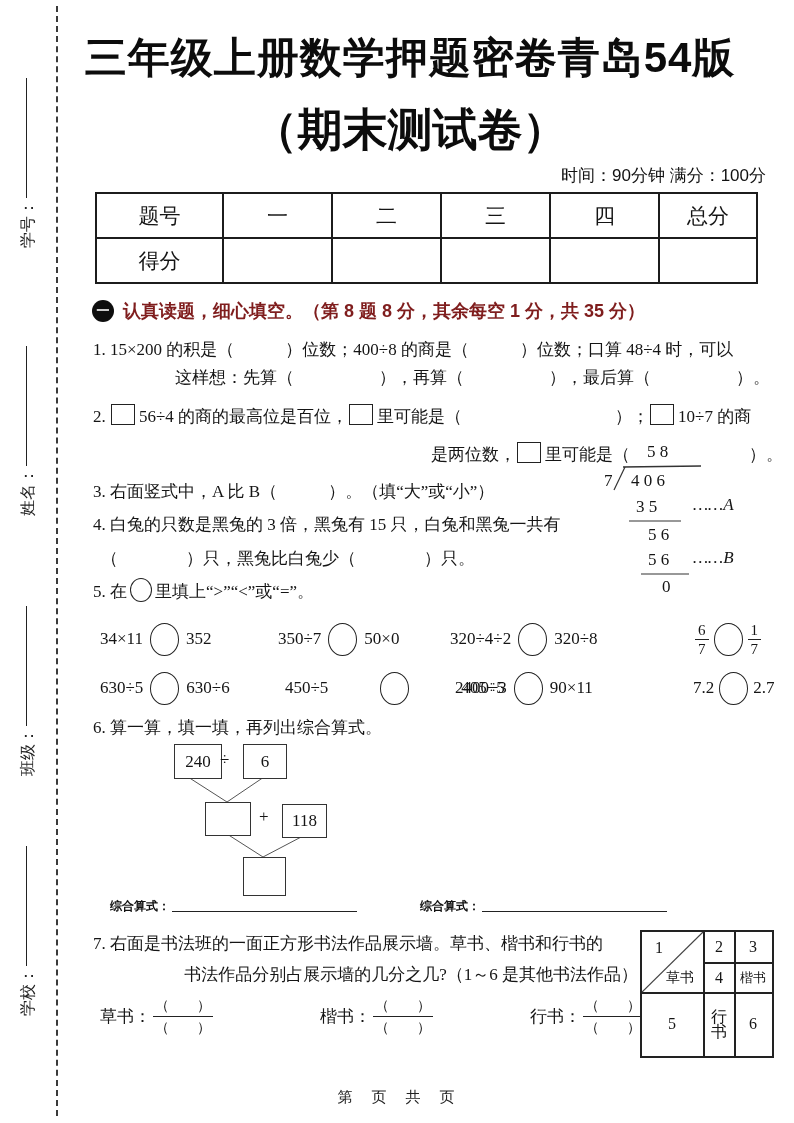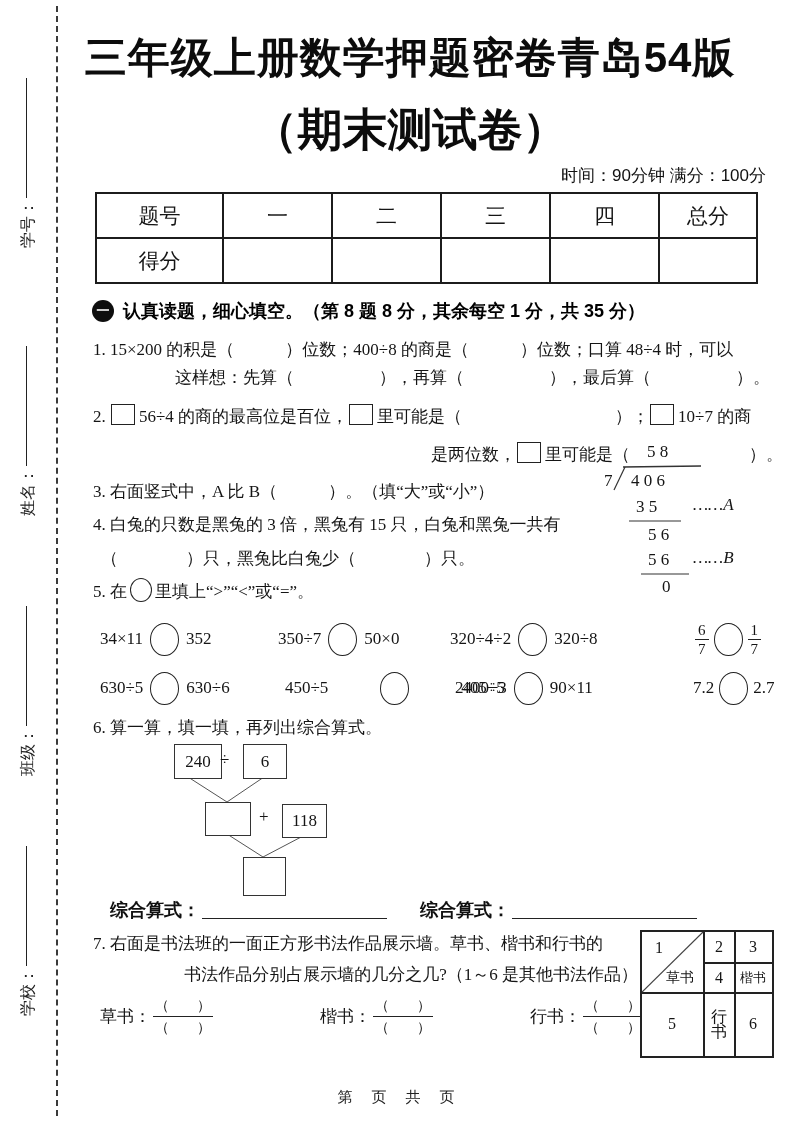--- a/index.html
+++ b/index.html
@@ -23,21 +23,21 @@
   
   table.score{position:absolute;top:192px;left:95px;border-collapse:collapse;
               table-layout:fixed;width:663px;}
   table.score td{border:2px solid #1c1c1c;height:43px;text-align:center;
                  font-size:21px;padding:0;}
   
   .sec-head{position:absolute;top:299px;left:92px;display:flex;align-items:center;gap:9px;}
   .sec-badge{width:22px;height:22px;border-radius:50%;background:#0e0e0e;color:#fff;
              display:flex;align-items:center;justify-content:center;
              font-family:"Liberation Sans",sans-serif;font-size:13px;font-weight:bold;flex:0 0 auto;}
-  .sec-title{font-family:"Liberation Sans",sans-serif;font-weight:bold;font-size:18px;color:#000000;}
+  .sec-title{font-family:"Liberation Sans",sans-serif;font-weight:bold;font-size:18px;color:#7f1d1d;}
   
   .q{position:absolute;left:93px;font-size:17px;line-height:28px;color:#151515;}
   .q .ind{padding-left:17px;text-align:right;}
   .sq{display:inline-block;width:22px;height:19px;border:1.3px solid #222;
       vertical-align:-3px;margin:0 4px 0 1px;background:#fff;}
   .cmp-circle{display:inline-block;width:27px;height:31px;border:1.5px solid #222;
               border-radius:50%;vertical-align:-9px;margin:0 7px;}
   .sm-circle{display:inline-block;width:20px;height:22px;border:1.4px solid #222;
              border-radius:50%;vertical-align:-5px;margin:0 3px;}
   .cmp-row{position:absolute;left:93px;width:677px;height:48px;}
@@ -51,21 +51,21 @@
   .division{position:absolute;left:601px;top:440px;width:175px;height:160px;font-size:17px;}
   .division span{position:absolute;white-space:pre;}
   .division svg{position:absolute;left:0;top:0;}
   .div-label{font-style:italic;}
   
   .tree{position:absolute;width:170px;height:155px;}
   .tree svg{position:absolute;left:0;top:0;}
   .tbox{position:absolute;border:1.3px solid #333;background:#fff;display:flex;
         align-items:center;justify-content:center;font-size:17px;}
   .top-op{position:absolute;font-size:17px;}
-  .expr{position:absolute;top:898px;font-size:18px;font-family:"Liberation Sans",sans-serif;
+  .expr{position:absolute;top:898px;font-size:12px;font-family:"Liberation Sans",sans-serif;
         font-weight:bold;color:#111;display:flex;align-items:flex-end;}
   .expr .ex-line{display:inline-block;width:185px;border-bottom:1.6px solid #222;height:1px;
                  margin:0 0 3px 2px;}
   
   .fb-row{position:absolute;left:93px;top:996px;width:560px;height:52px;}
   .fb-item{position:absolute;top:0;display:flex;align-items:center;font-size:17px;}
   .fb{display:inline-block;text-align:center;font-size:14px;line-height:19px;margin-left:2px;}
   .fb .fbn{display:block;border-bottom:1.5px solid #222;padding:0 2px 1px 2px;}
   .fb .fbd{display:block;padding-top:1px;}
   

